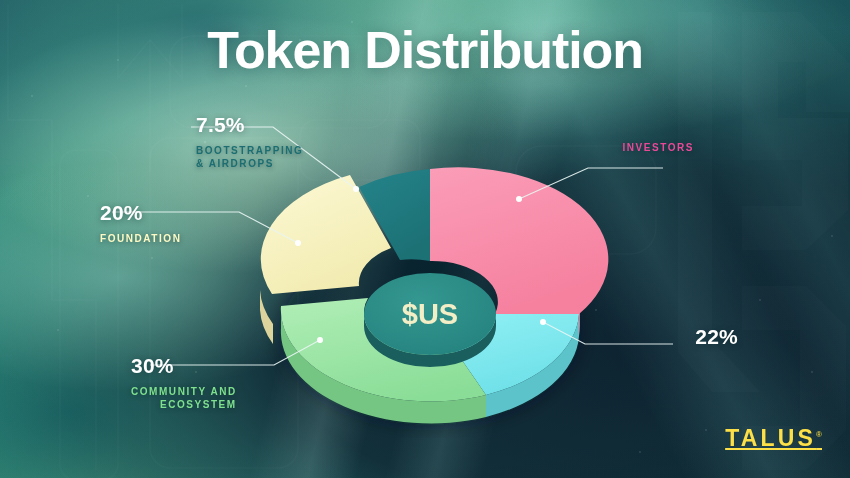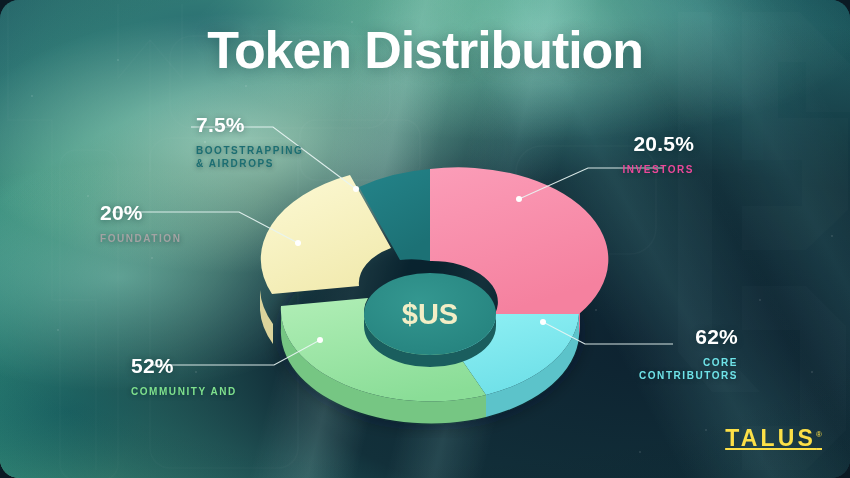--- a/index.html
+++ b/index.html
@@ -1,20 +1,19 @@
 <!DOCTYPE html>
 <html><head>
 <meta charset="utf-8">
 <style>
   html,body{margin:0;padding:0;background:#0b1a24;}
   #stage{
     position:relative;width:850px;height:478px;overflow:hidden;
     font-family:"Liberation Sans","DejaVu Sans",sans-serif;
     background:#13333c;
-    border-radius:19px;
   }
 
   
   .bg{position:absolute;inset:0;}
   .bg-base{
     background:
       radial-gradient(120% 95% at 78% 72%, #0d2230 0%, #12303a 38%, rgba(18,48,58,0) 72%),
       radial-gradient(90% 80% at 96% 12%, #1d5a5f 0%, rgba(29,90,95,0) 70%),
       radial-gradient(75% 70% at 8% 86%, #1f7b76 0%, rgba(31,123,118,0) 72%),
       radial-gradient(65% 60% at 24% 6%, #2a6f72 0%, rgba(42,111,114,0) 70%),
@@ -201,44 +200,40 @@
   <div class="lbl" style="left:196px;top:114px;">
     <div class="pct">7.5%</div>
     <div class="cap" style="color:#1C6E72;">
       <div>BOOTSTRAPPING</div>
       <div>&amp; AIRDROPS</div>
     </div>
   </div>
 
   <div class="lbl" style="left:100px;top:202px;">
     <div class="pct">20%</div>
-    <div class="cap" style="color:#a3a3a3;">
+    <div class="cap" style="color:#fef9c3;">
       <div>FOUNDATION</div>
     </div>
   </div>
 
   <div class="lbl" style="left:131px;top:355px;">
-    <div class="pct">52%</div>
+    <div class="pct">30%</div>
     <div class="cap" style="color:#7FE08D;text-align:right;">
       <div>COMMUNITY AND</div>
+      <div>ECOSYSTEM</div>
     </div>
   </div>
 
   <div class="lbl ralign" style="right:156px;top:133px;">
-    <div class="pct">20.5%</div>
     <div class="cap" style="color:#ec4899;">
       <div>INVESTORS</div>
     </div>
   </div>
 
   <div class="lbl ralign" style="right:112px;top:326px;">
-    <div class="pct">62%</div>
-    <div class="cap" style="color:#6FE3E8;">
-      <div>CORE</div>
-      <div>CONTRIBUTORS</div>
-    </div>
+    <div class="pct">22%</div>
   </div>
 
   <div class="logo">
     <span>TALUS</span><sup>®</sup>
   </div>
 
 </div>
 
 </body></html>

